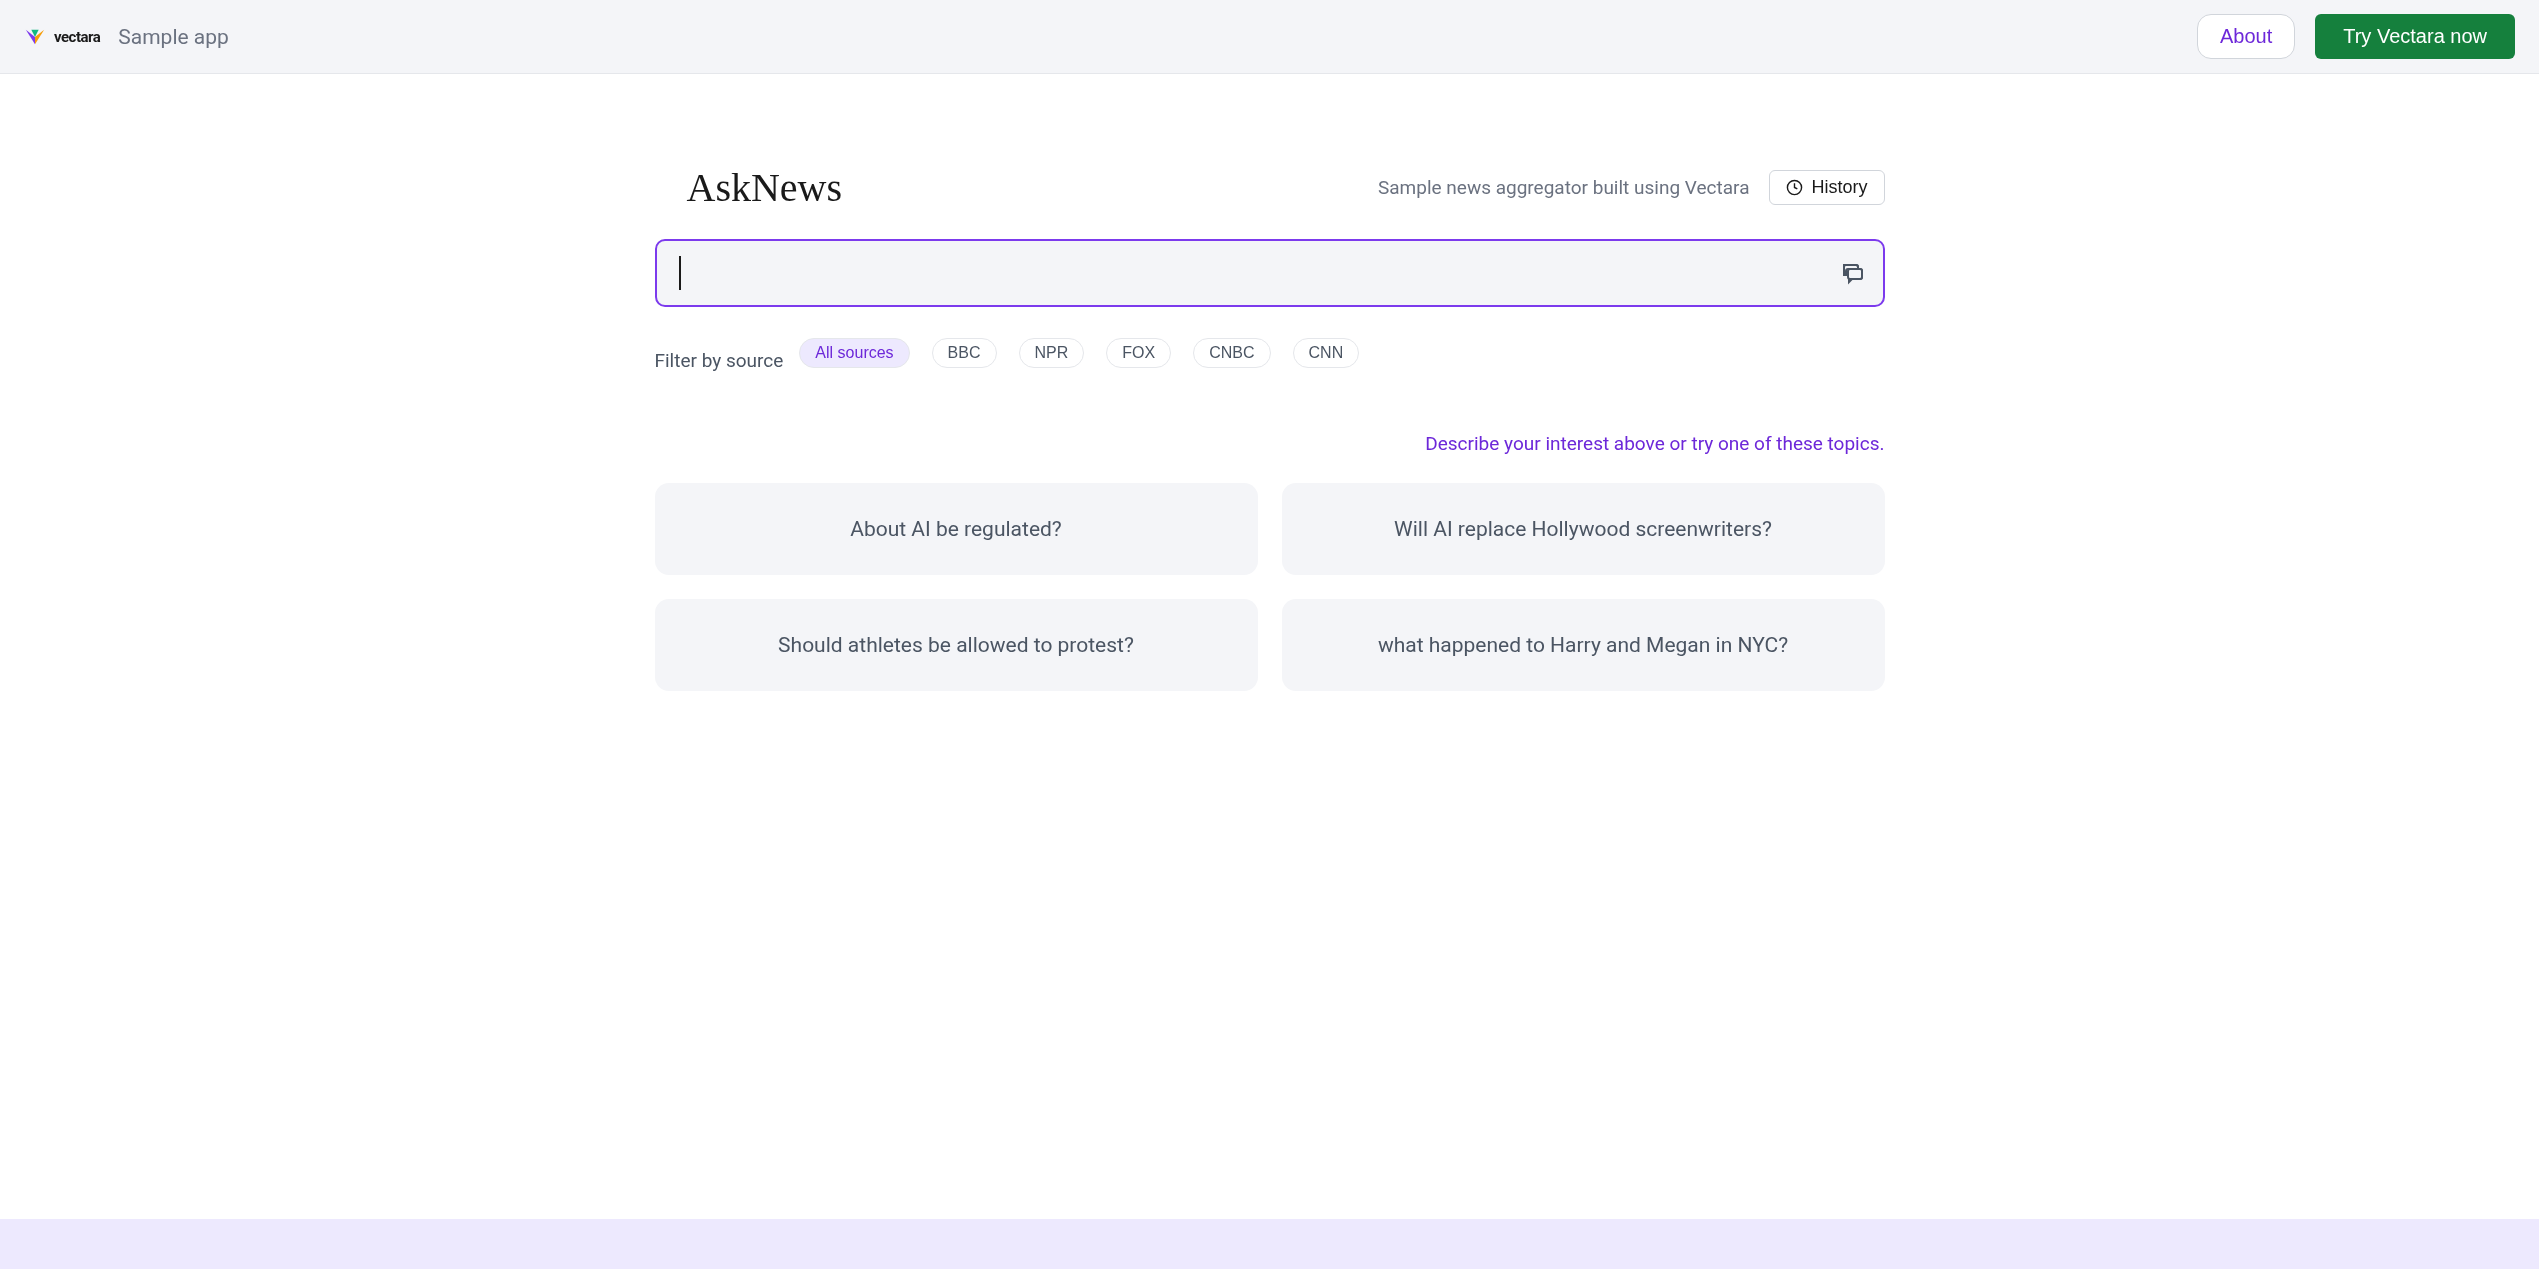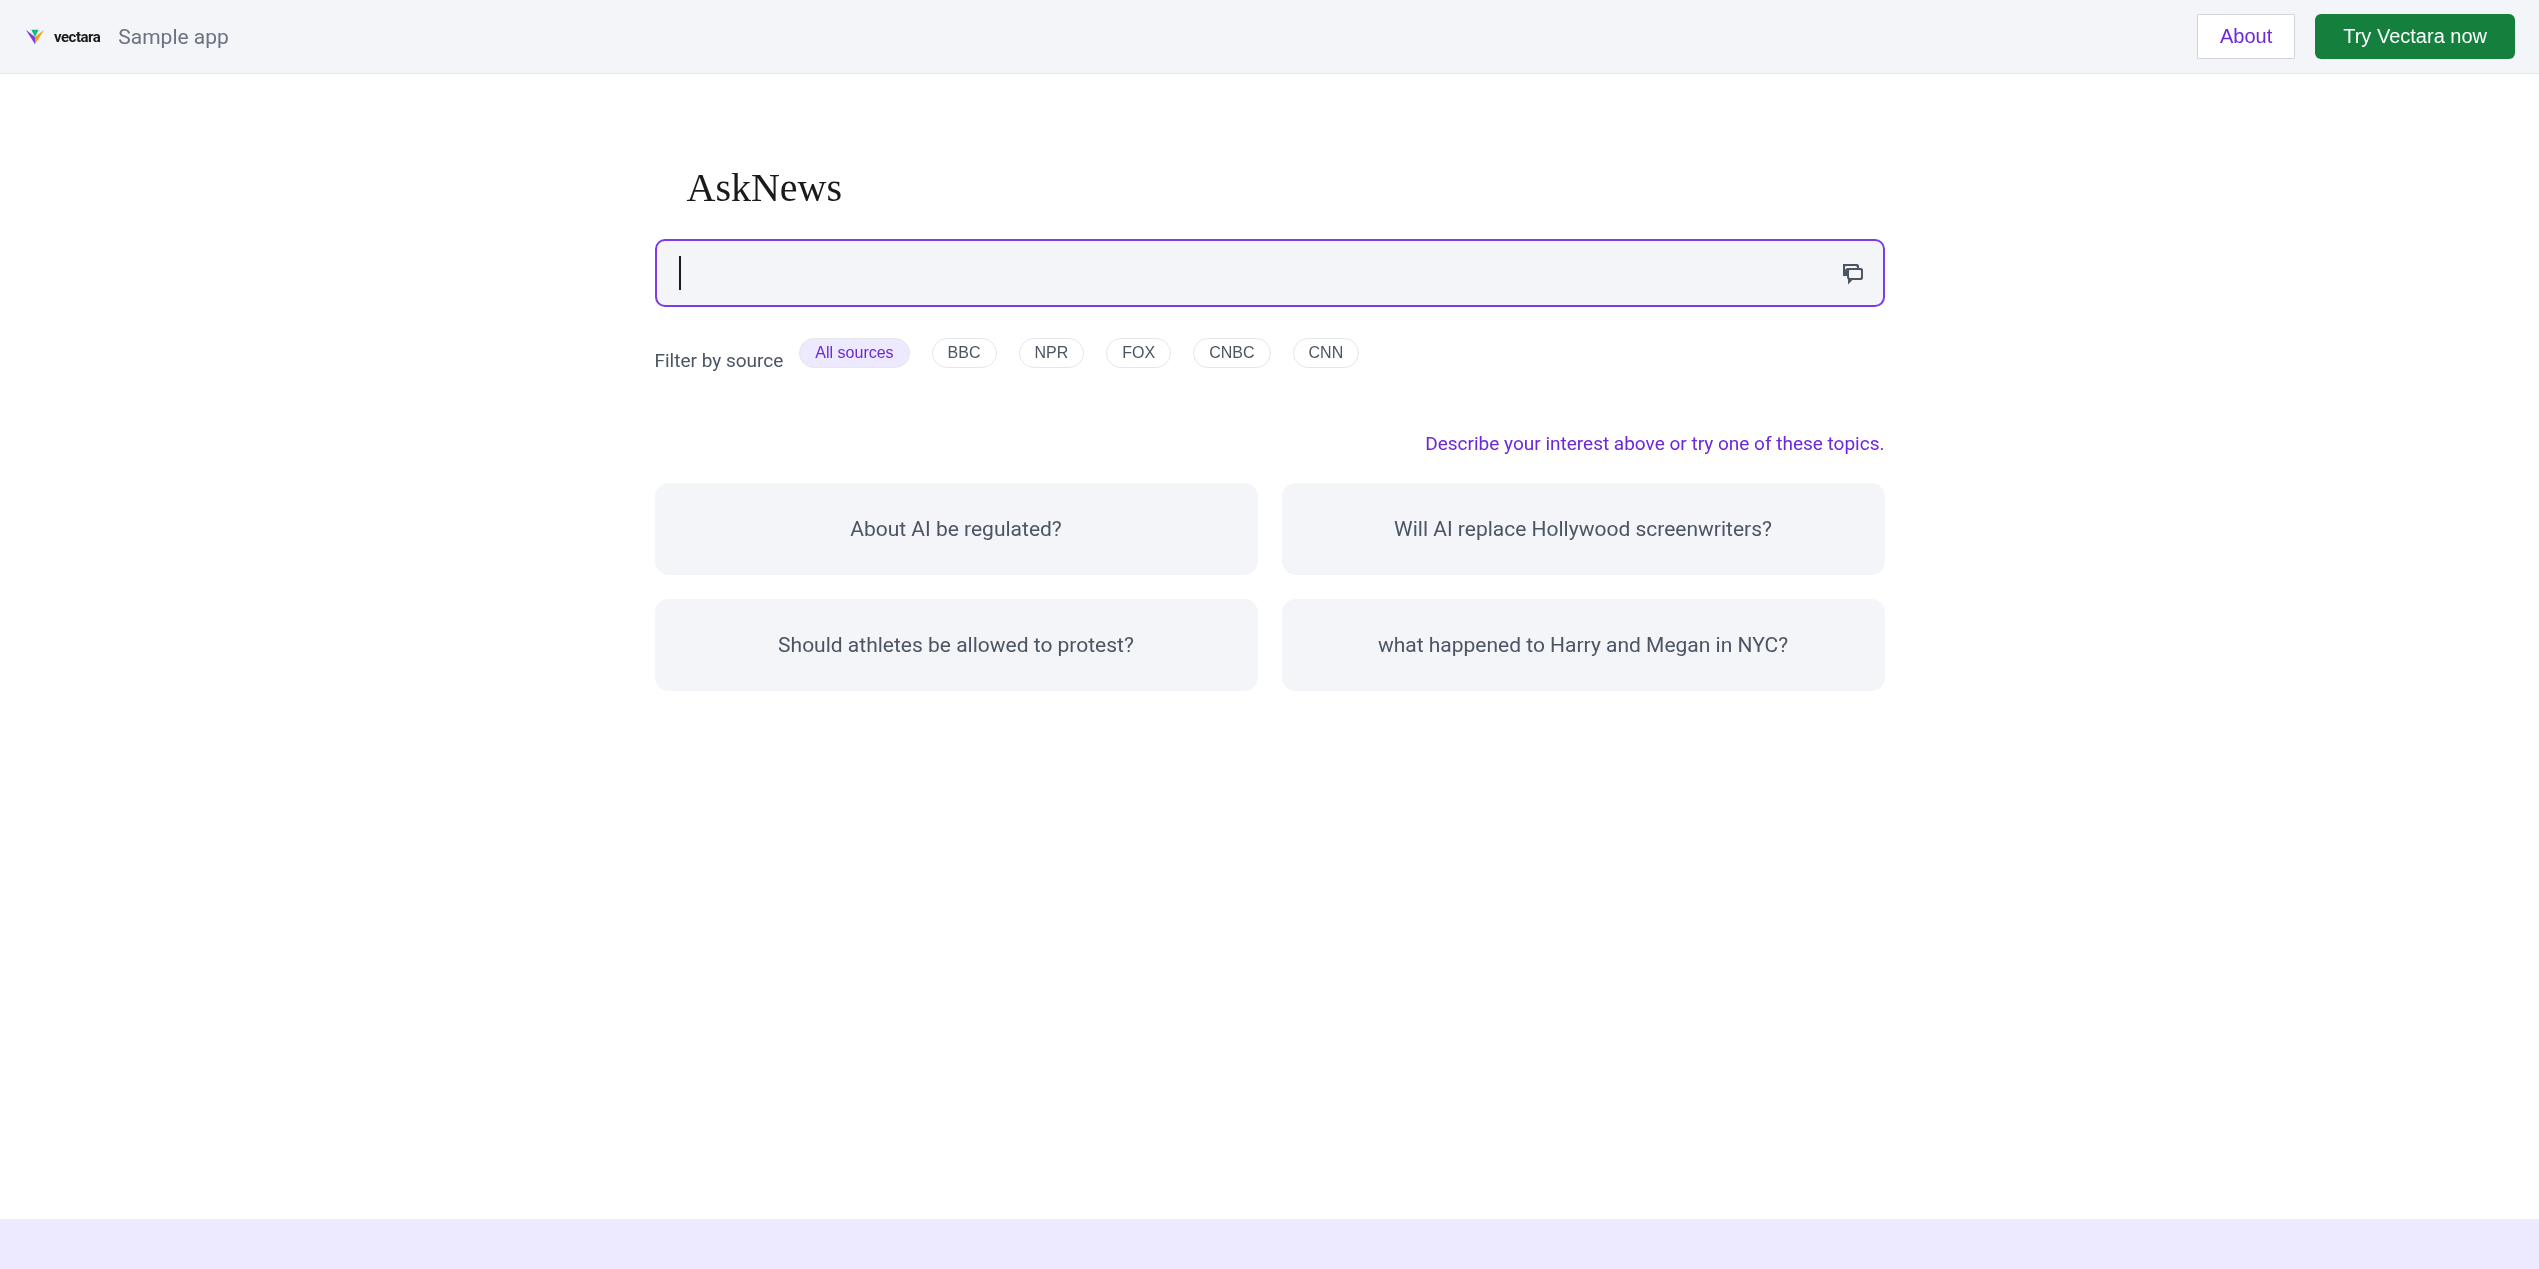--- a/index.html
+++ b/index.html
@@ -57,21 +57,21 @@
     
     .header-right {
       display: flex;
       align-items: center;
       gap: 20px;
     }
     
     .about-button {
       background: #ffffff;
       border: 1px solid #d1d5db;
-      border-radius: 1px;
+      border-radius: 14px;
       padding: 10px 22px;
       font-size: 20px;
       color: #6d28d9;
       cursor: pointer;
     }
     
     .try-button {
       background: #15803d;
       border: none;
       border-radius: 6px;
@@ -261,20 +261,30 @@
     <button class="about-button">About</button>
     <button class="try-button">Try Vectara now</button>
   </div>
 </header>
 
 <main class="main-content">
   <div class="content-container">
 
     <div class="title-row">
       <h1 class="app-title">AskNews</h1>
+      <div class="title-right">
+        <span class="subtitle">Sample news aggregator built using Vectara</span>
+        <button class="history-button">
+          <svg class="history-icon" viewBox="0 0 24 24" fill="none" stroke="currentColor" stroke-width="2">
+            <circle cx="12" cy="12" r="10"></circle>
+            <path d="M12 6 L12 12 L16 14"></path>
+          </svg>
+          <span>History</span>
+        </button>
+      </div>
     </div>
 
     <div class="search-box">
       <input type="text" class="search-input" value="" style="">
       <div class="search-cursor"></div>
       <svg class="chat-icon" viewBox="0 0 24 24" fill="none" stroke="currentColor" stroke-width="2">
         <path d="M7 8 L19 8 Q21 8 21 10 L21 16 Q21 18 19 18 L11 18 L8 21 L8 18 Q7 18 7 18"></path>
         <path d="M3 4 L15 4 Q17 4 17 6 L17 8 L7 8 Q5 8 5 10 L5 14 L3 14 Q3 14 3 12 L3 6 Q3 4 3 4 Z" fill="none"></path>
         <rect x="3" y="4" width="14" height="10" rx="2"></rect>
         <rect x="7" y="8" width="14" height="10" rx="2" fill="#f4f5f8"></rect>

